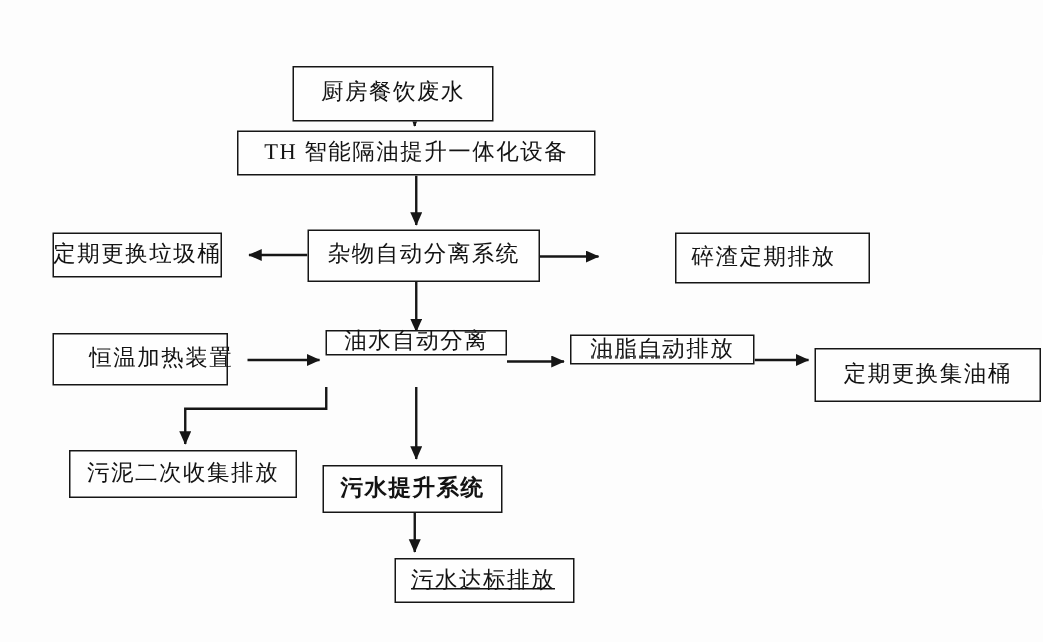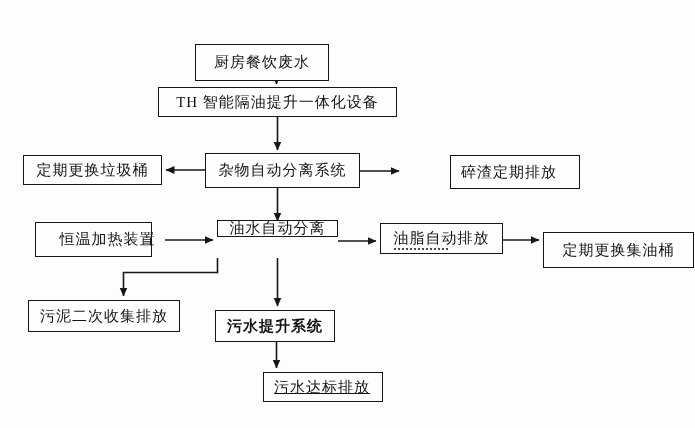--- a/index.html
+++ b/index.html
@@ -37,27 +37,27 @@
   }
   .node.align-left {
     justify-content: flex-start;
     padding-left: 10px;
     margin-left: 48px;
   }
   
   #n-kitchen    { left:195px; top:16px;  width:134px; height:37px;margin-top:28px; }
   #n-device     { left:158px; top:87px;  width:239px; height:30px; }
   #n-separator  { left:205px; top:153px; width:155px; height:35px; }
-  #n-trash      { left:23px;  top:155px; width:139px; height:30px; }
+  #n-trash      { left:35px;  top:155px; width:113px; height:30px; }
   #n-residue    { left:402px; top:155px; width:130px; height:34px; }
   #n-heater     { left:35px;  top:222px; width:117px; height:35px;padding-left:28px; }
   #n-oilwater   { left:217px; top:220px; width:121px; height:17px; }
-  #n-grease     { left:380px; top:223px; width:123px; height:31px; }
+  #n-grease     { left:380px; top:223px; width:123px; height:20px; }
   #n-oilbarrel  { left:543px; top:222px; width:151px; height:36px;margin-top:10px; }
-  #n-sludge     { left:28px;  top:300px; width:152px; height:32px; }
+  #n-sludge     { left:46px;  top:300px; width:152px; height:32px; }
   #n-lift       { left:215px; top:310px; width:120px; height:32px;font-weight:bold; }
   #n-discharge  { left:215px; top:372px; width:120px; height:30px;text-decoration:underline; }
   
   .proof-dots {
     position: absolute;
     left: 13px;
     bottom: 3px;
     width: 54px;
     height: 0;
     border-bottom: 2px dotted #4a4a4a;

